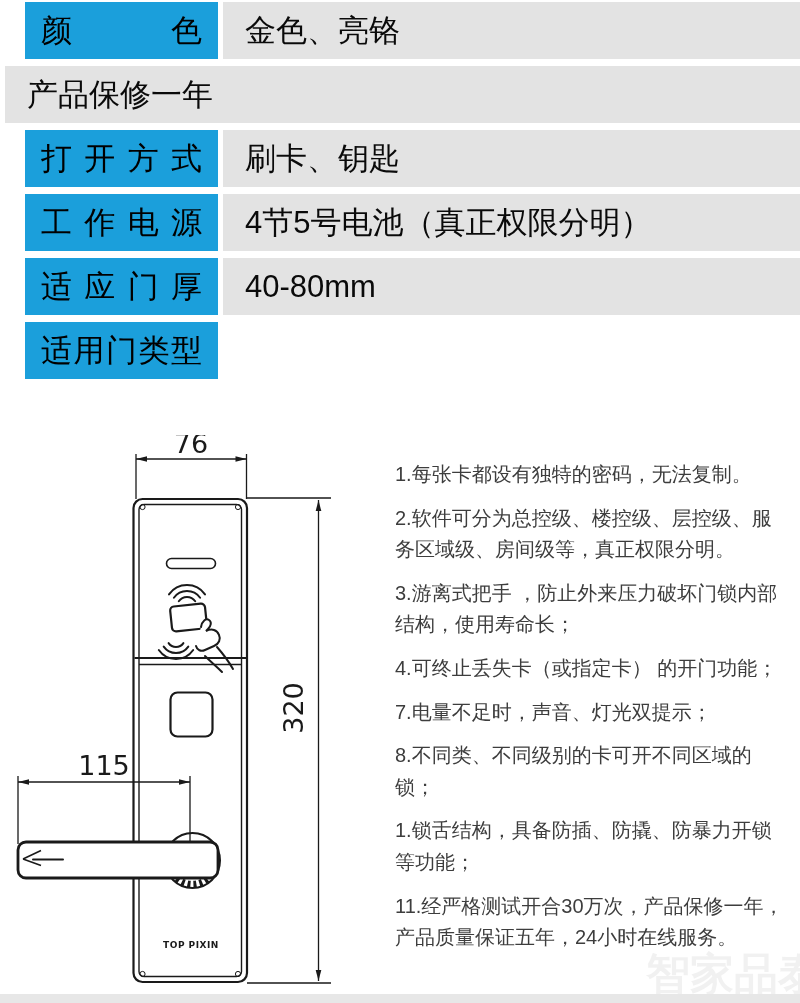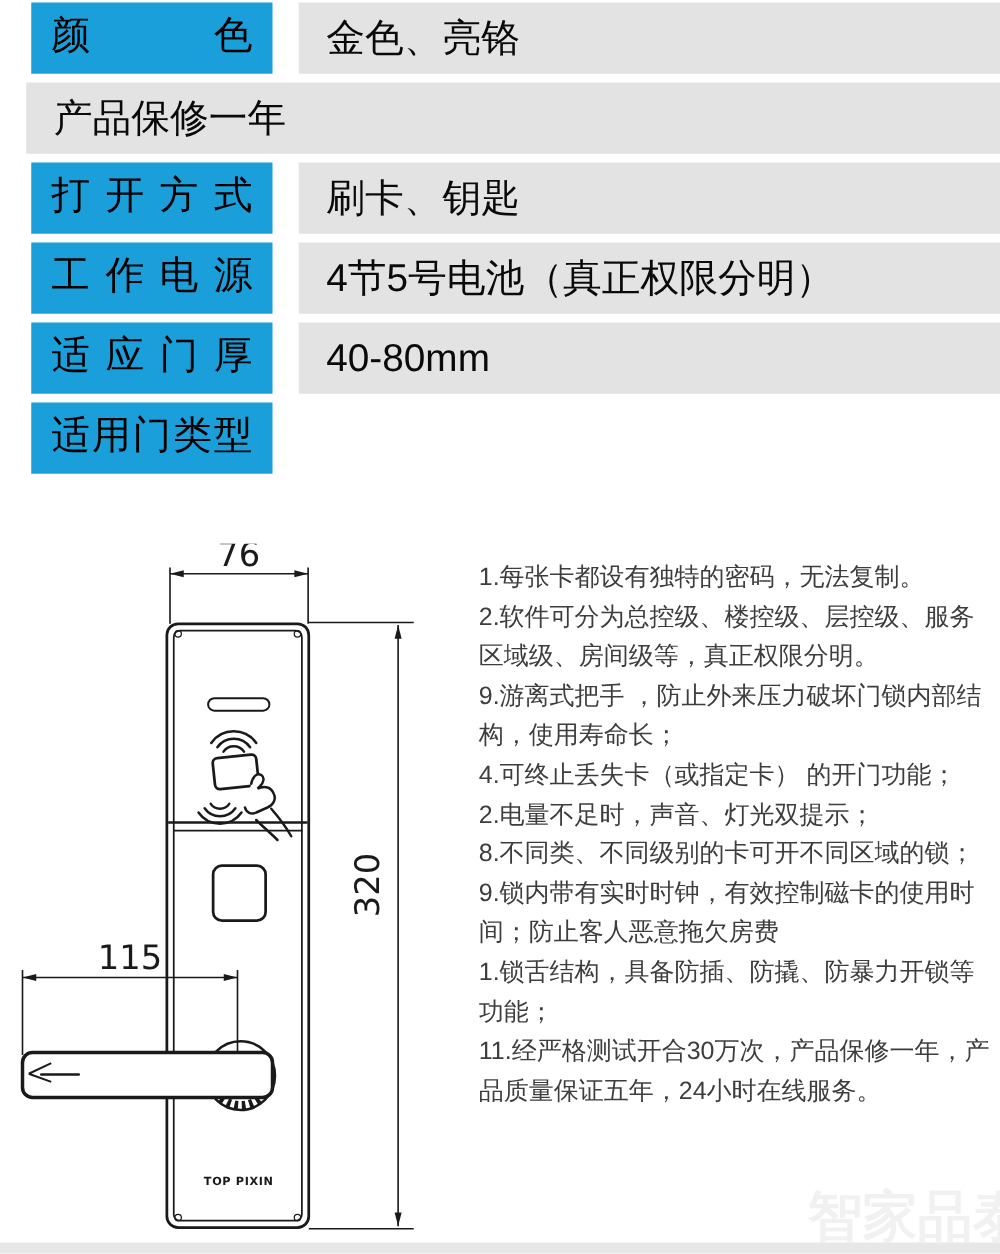--- a/index.html
+++ b/index.html
@@ -11,40 +11,40 @@
   }
   
   .spec-table{position:absolute;left:0;top:0;width:800px;padding-top:2px;}
   .spec-row{display:flex;height:57px;margin-bottom:7px;}
   .spec-label{
     width:193px;margin-left:25px;box-sizing:border-box;
     background:#1b9fdb;color:#000;
     font-size:31px;line-height:57px;font-weight:500;
     padding:0 16px;
     text-align:justify;text-align-last:justify;
-    overflow:hidden;white-space:nowrap;font-family:Liberation Mono, monospace;
+    overflow:hidden;white-space:nowrap;
   }
   .spec-value{
-    flex:1;margin-left:21px;background:#e3e3e3;color:#0a0a0a;
+    flex:1;margin-left:5px;background:#e3e3e3;color:#0a0a0a;
     font-size:31px;line-height:57px;font-weight:500;
     padding-left:22px;white-space:nowrap;overflow:hidden;
   }
   
   .diagram{position:absolute;left:0;top:435px;}
   .diagram .ln{stroke:#1a1a1a;fill:none;}
   .diagram .fillw{fill:#ffffff;stroke:#1a1a1a;}
   .dim-text{font-family:"DejaVu Sans","Liberation Sans",sans-serif;font-size:27px;fill:#1a1a1a;}
   .brand-text{font-family:"DejaVu Sans",sans-serif;font-size:9px;font-weight:bold;letter-spacing:.5px;fill:#1a1a1a;}
   
   .features{
     position:absolute;left:383px;top:447px;width:414px;
     font-size:20px;line-height:31.6px;color:#3d3d3d;
     letter-spacing:0;
   }
-  .feature-item{margin:0;}
+  .feature-item{margin:12px;}
   
   .watermark{
     position:absolute;left:646px;top:948px;width:154px;height:52px;
     font-size:44px;font-weight:bold;color:#000;opacity:0.05;
     white-space:nowrap;line-height:52px;
   }
   .bottom-strip{
     position:absolute;left:0;top:994px;width:800px;height:9px;background:#e7e7e7;
   }
 </style>
@@ -140,24 +140,23 @@
     <path class="ln" stroke-width="1.6" d="M23,424 L41,415.5 M23,424 L41,430.5"></path>
     <path class="ln" stroke-width="2" stroke-linecap="round" d="M33,424.5 H63"></path>
   </g>
 
   <text class="brand-text" x="191" y="513" text-anchor="middle">TOP PIXIN</text>
 </svg>
 
 <div class="features">
   <p class="feature-item">1.每张卡都设有独特的密码，无法复制。</p>
   <p class="feature-item">2.软件可分为总控级、楼控级、层控级、服务区域级、房间级等，真正权限分明。</p>
-  <p class="feature-item">9.游离式把手  ，防止外来压力破坏门锁内部结构，使用寿命长；</p>
+  <p class="feature-item">3.游离式把手  ，防止外来压力破坏门锁内部结构，使用寿命长；</p>
   <p class="feature-item">4.可终止丢失卡（或指定卡） 的开门功能；</p>
-  <p class="feature-item">2.电量不足时，声音、灯光双提示；</p>
+  <p class="feature-item">7.电量不足时，声音、灯光双提示；</p>
   <p class="feature-item">8.不同类、不同级别的卡可开不同区域的锁；</p>
-  <p class="feature-item">9.锁内带有实时时钟，有效控制磁卡的使用时间；防止客人恶意拖欠房费</p>
   <p class="feature-item">1.锁舌结构，具备防插、防撬、防暴力开锁等功能；</p>
   <p class="feature-item">11.经严格测试开合30万次，产品保修一年，产品质量保证五年，24小时在线服务。</p>
 </div>
 
 <div class="watermark">智家品泰</div>
 
 <div class="bottom-strip"></div>
 
 </body></html>

